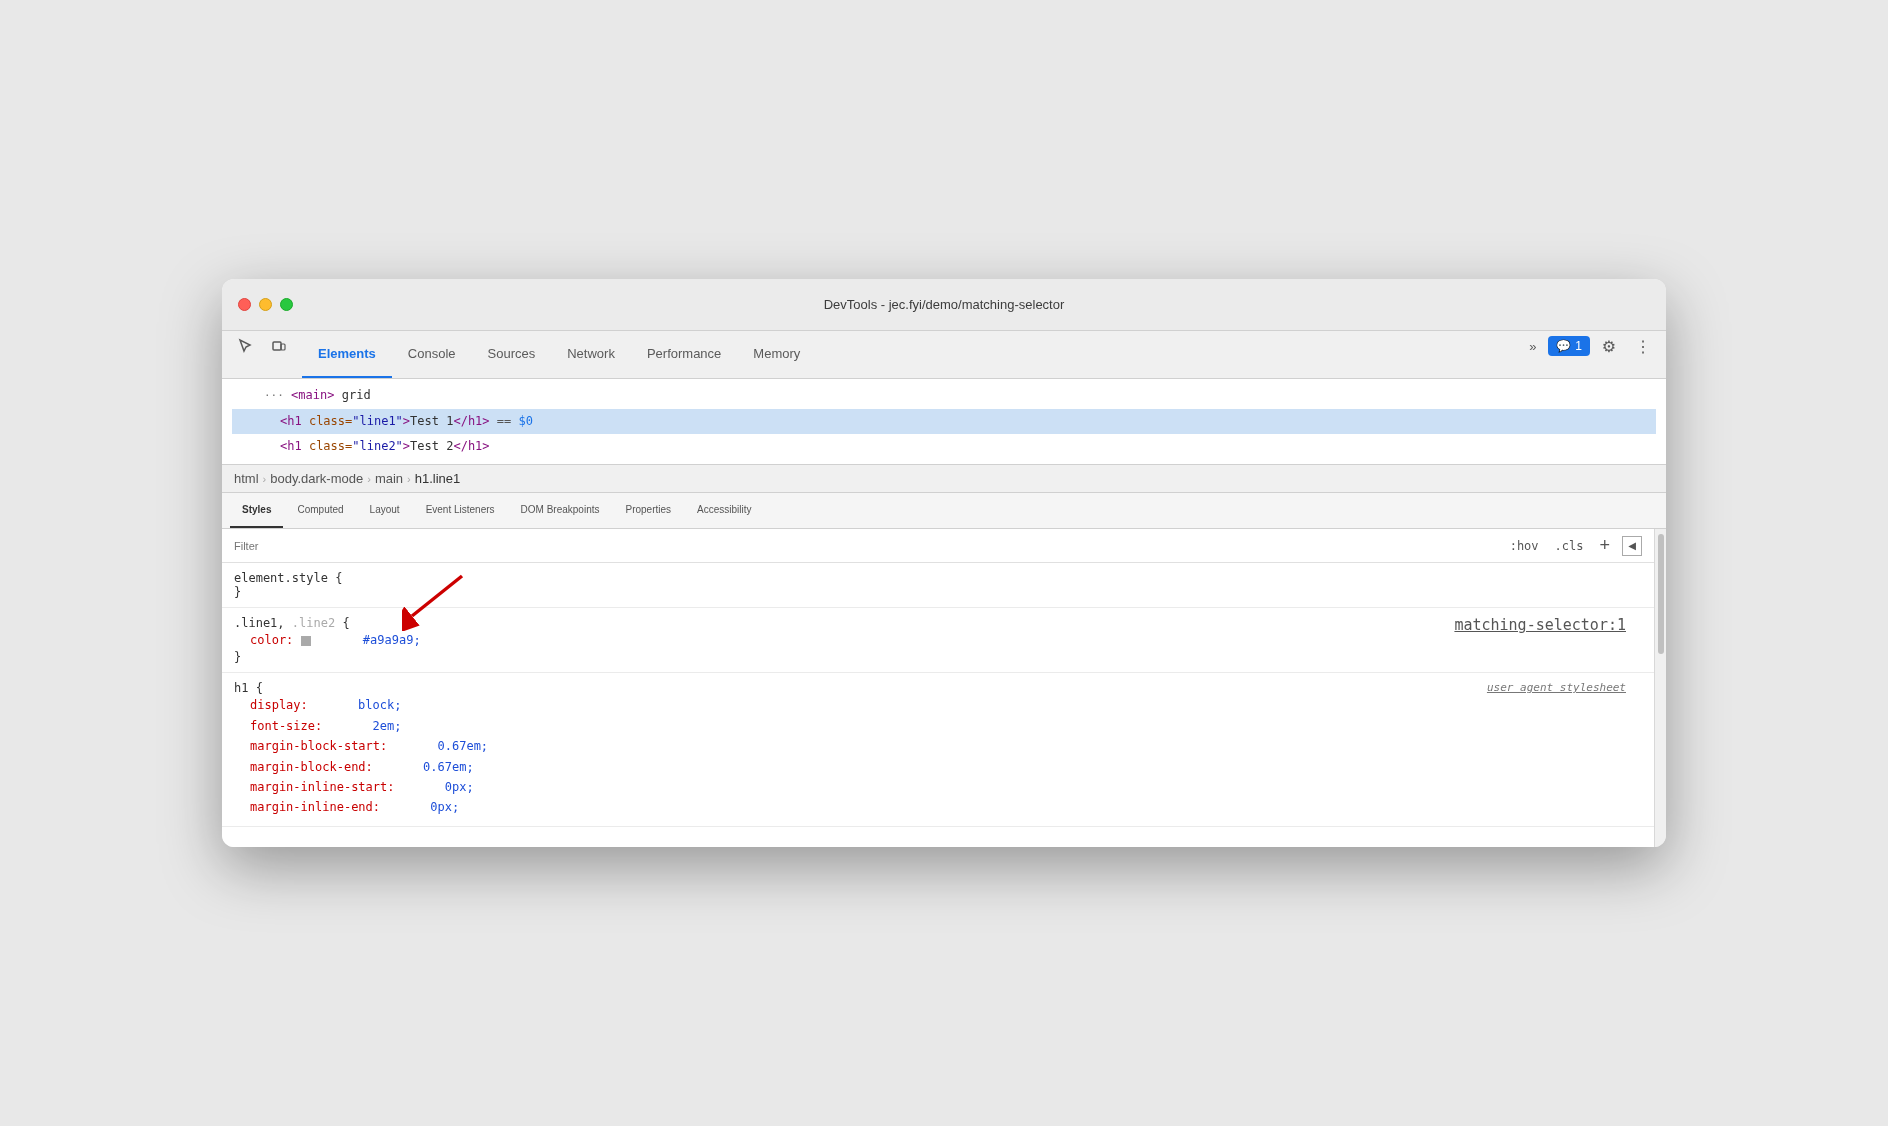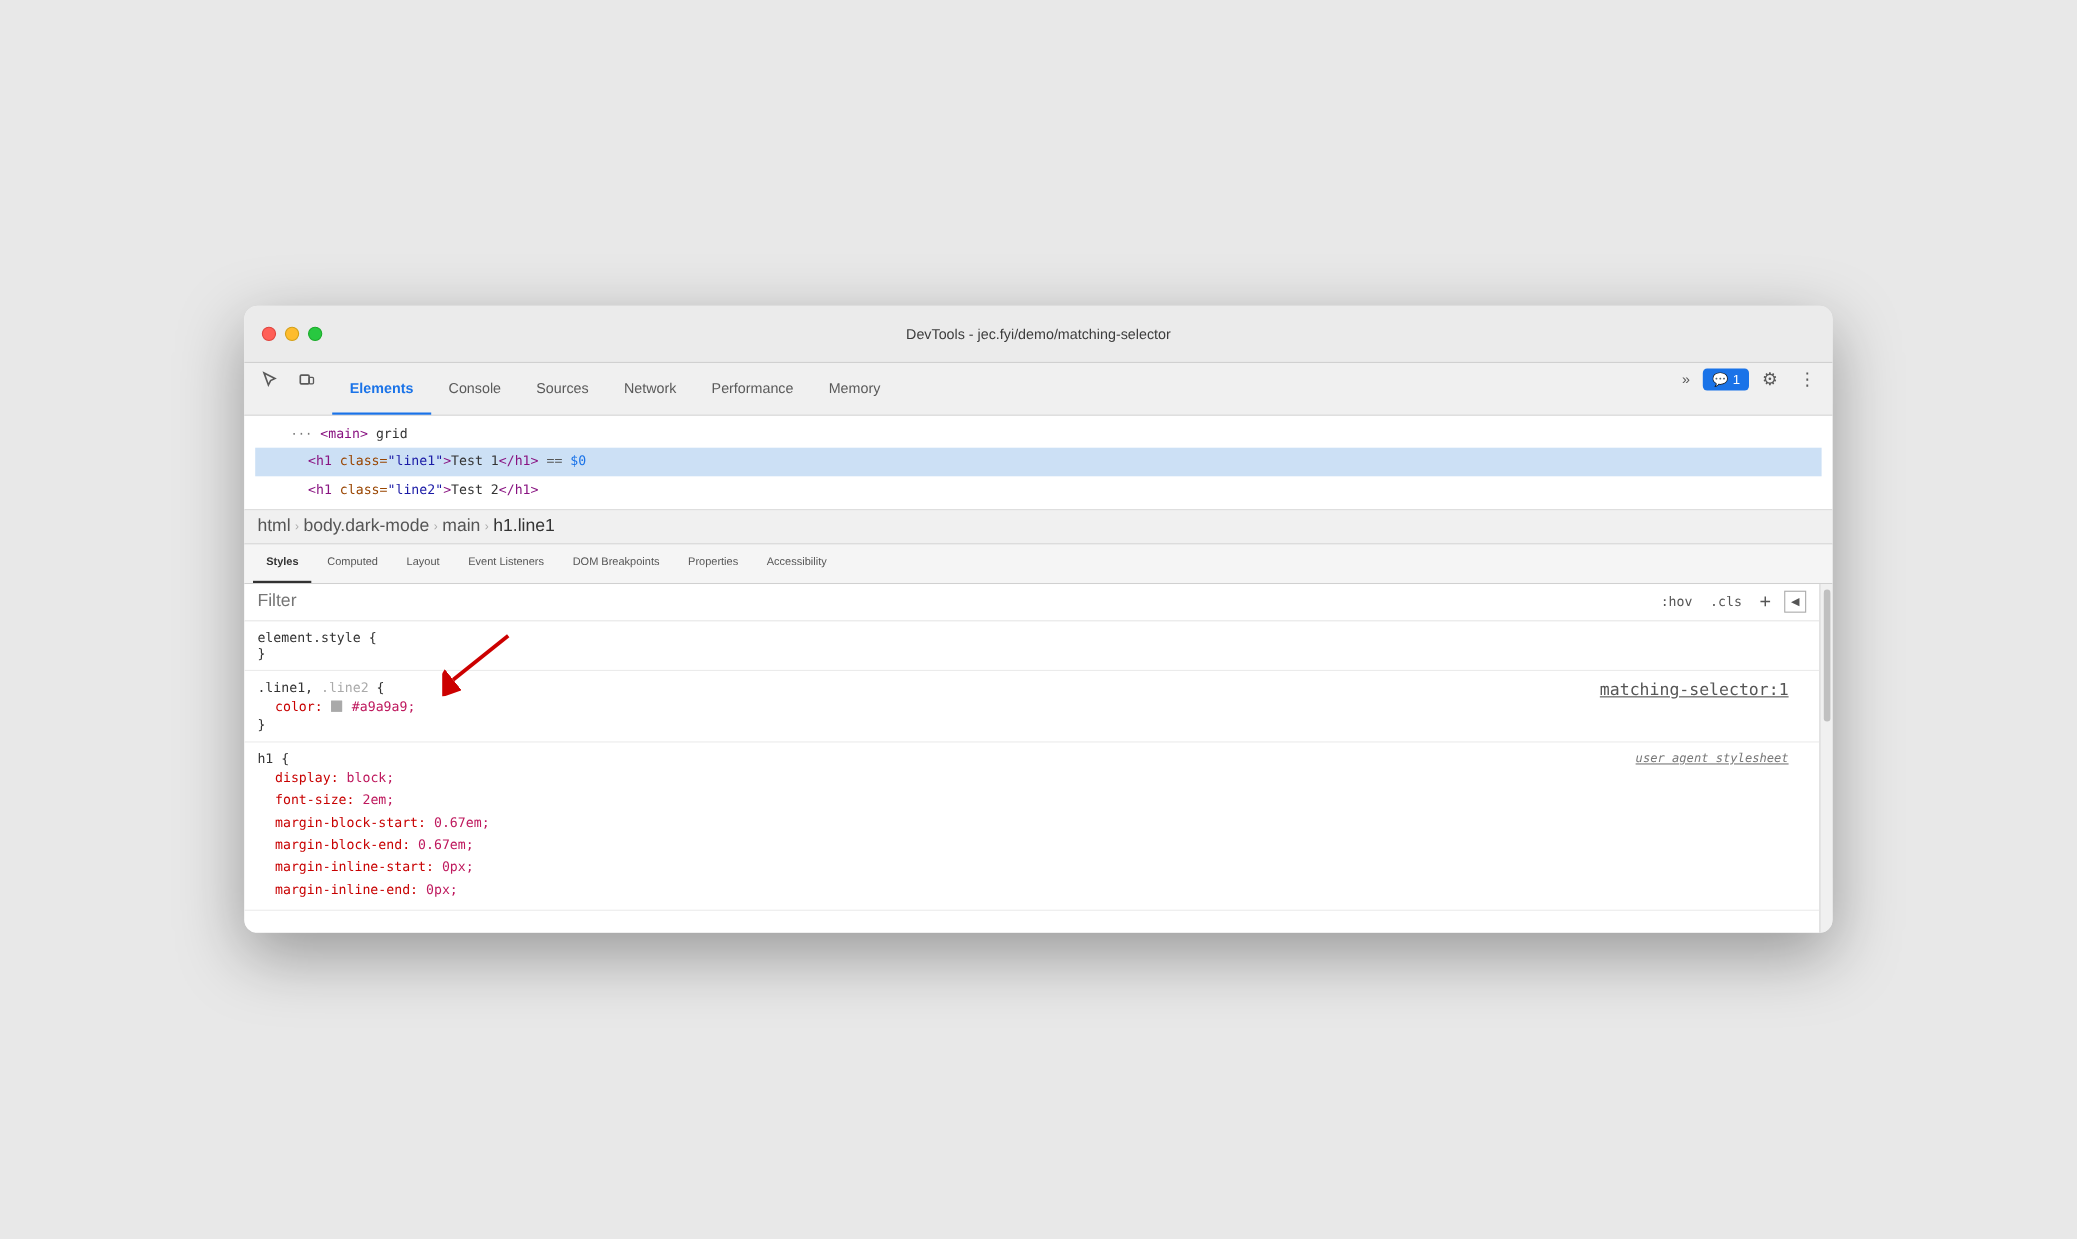--- a/index.html
+++ b/index.html
@@ -159,21 +159,21 @@
     
     .breadcrumb {
       background: #f0f0f0;
       border-bottom: 1px solid #d0d0d0;
       padding: 6px 12px;
       display: flex;
       gap: 4px;
       align-items: center;
     }
     .breadcrumb-item {
-      font-size: 16px;
+      font-size: 13px;
       color: #555;
       cursor: pointer;
     }
     .breadcrumb-item.active { color: #333; font-weight: 500; }
     .breadcrumb-sep { color: #aaa; font-size: 11px; }
 
     
     .styles-tabs {
       background: #f5f5f5;
       border-bottom: 1px solid #d0d0d0;
@@ -205,21 +205,21 @@
       border-bottom: 1px solid #e0e0e0;
       display: flex;
       align-items: center;
       padding: 4px 12px;
       height: 34px;
     }
     .filter-input {
       flex: 1;
       border: none;
       outline: none;
-      font-size: 16px;
+      font-size: 11px;
       background: transparent;
       color: #333;
     }
     .filter-actions {
       display: flex;
       gap: 8px;
       align-items: center;
       color: #555;
       font-size: 12px;
     }
@@ -269,21 +269,21 @@
       font-style: normal;
       text-decoration: underline;
       cursor: pointer;
       font-size: 15px;
     }
     .rule-property {
       padding-left: 16px;
       line-height: 1.7;
     }
     .prop-name { color: #c80000; }
-    .prop-value { color: #be185d; }
+    .prop-value { color: #1d4ed8; margin-left: 43px; }
     .color-swatch {
       display: inline-block;
       width: 10px;
       height: 10px;
       border: 1px solid #aaa;
       vertical-align: middle;
       margin-right: 2px;
     }
     .expand-triangle {
       color: #555;

